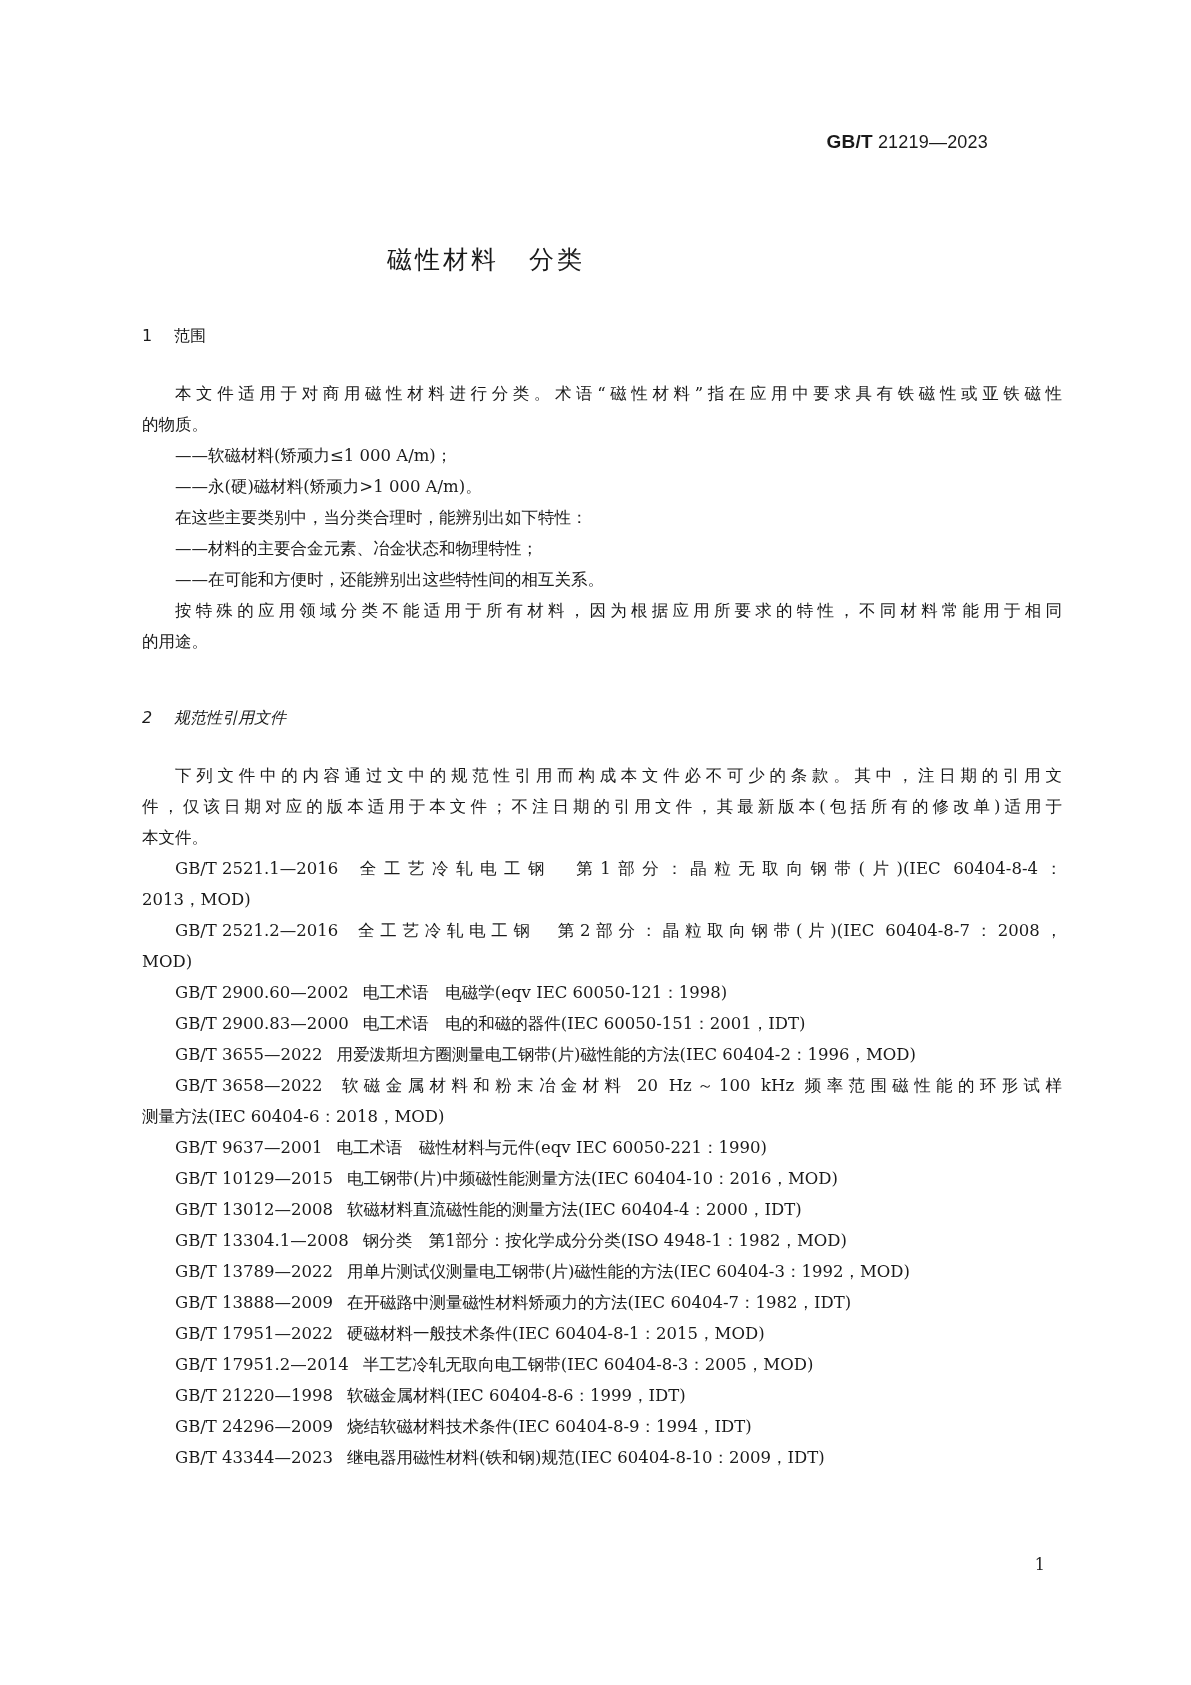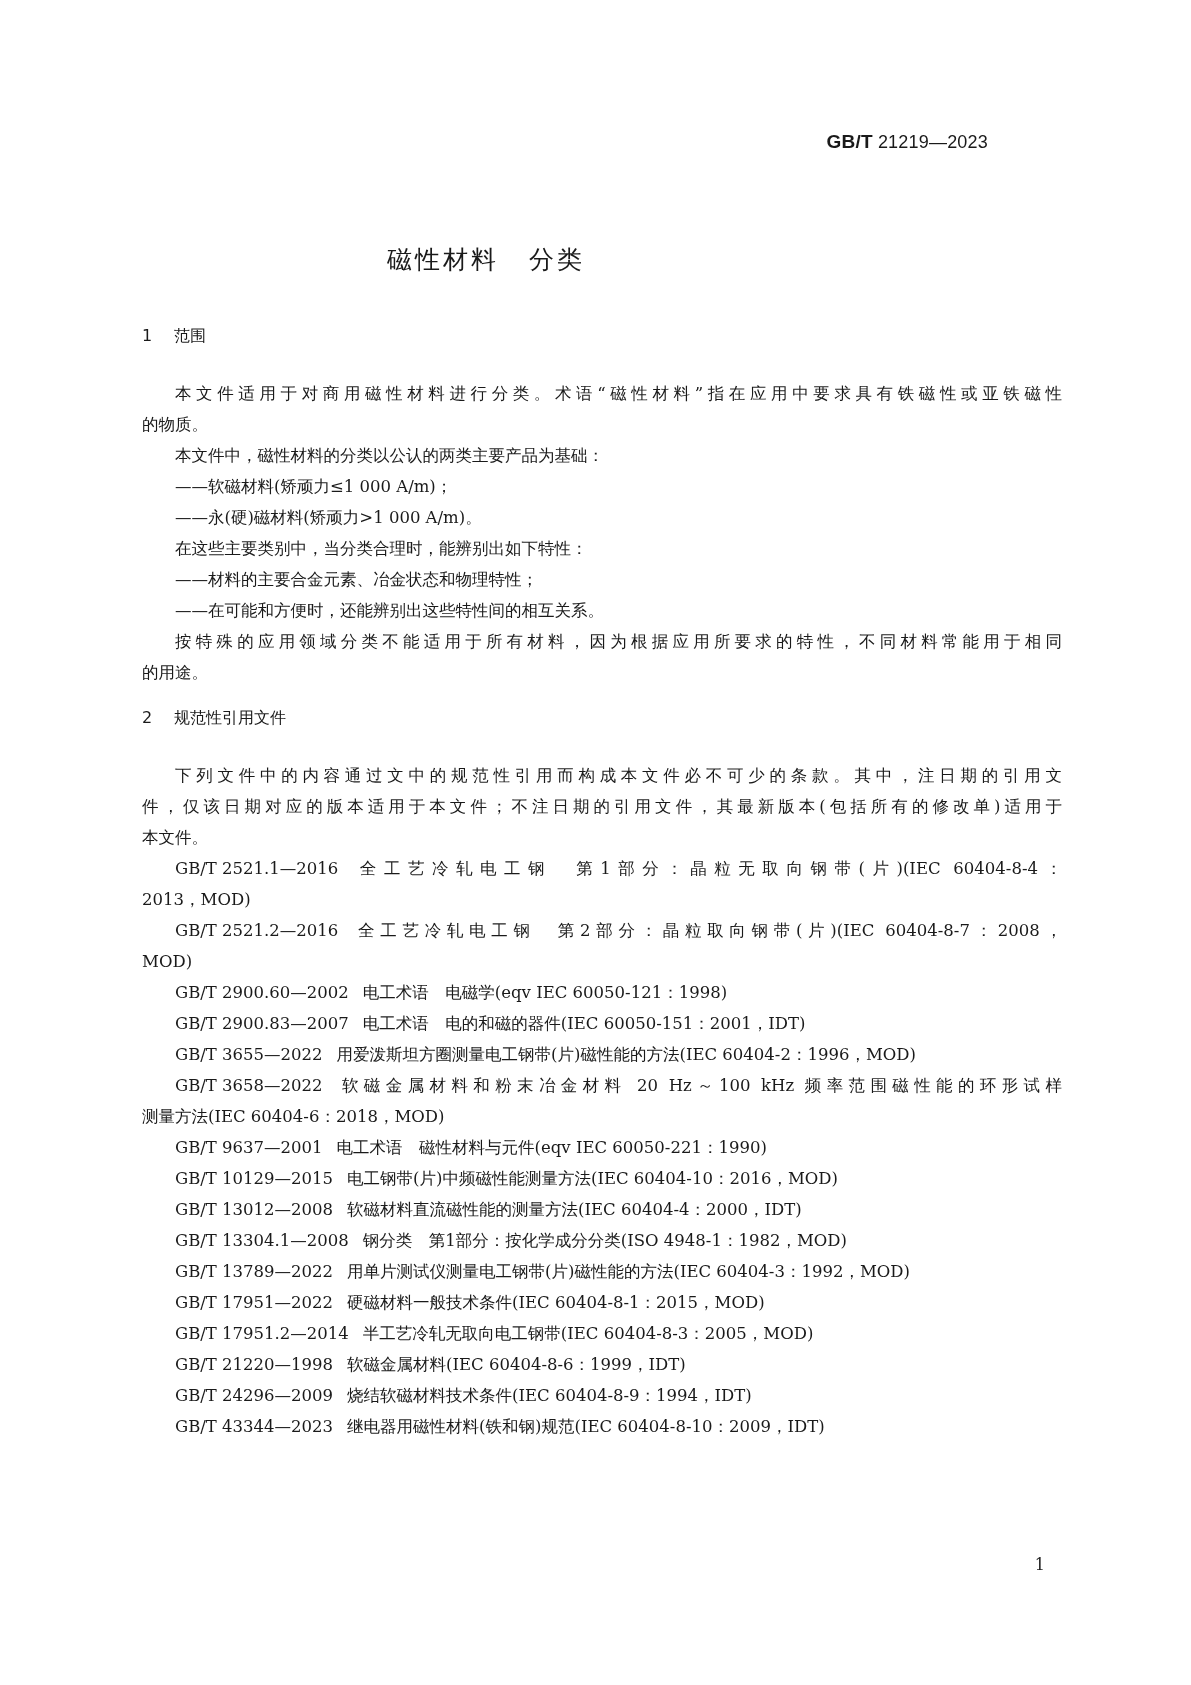--- a/index.html
+++ b/index.html
@@ -31,50 +31,49 @@
 <div class="title">
   <span>磁性材料</span><span class="gap"></span><span>分类</span>
 </div>
 
 <div class="h" style="top:326px;">
   <span class="num">1</span><span>范围</span>
 </div>
 <div class="para" style="top:378px;" id="sec1">
     <div class="line ind justify">本文件适用于对商用磁性材料进行分类。术语“磁性材料”指在应用中要求具有铁磁性或亚铁磁性</div>
     <div class="line">的物质。</div>
-    <div class="line ind">本文件中，磁性材料的分类以公认的两类主要产品为基础：</div>
     <div class="line ind">——软磁材料(矫顽力≤1 000 A/m)；</div>
     <div class="line ind">——永(硬)磁材料(矫顽力&gt;1 000 A/m)。</div>
     <div class="line ind">在这些主要类别中，当分类合理时，能辨别出如下特性：</div>
     <div class="line ind">——材料的主要合金元素、冶金状态和物理特性；</div>
     <div class="line ind">——在可能和方便时，还能辨别出这些特性间的相互关系。</div>
     <div class="line ind justify">按特殊的应用领域分类不能适用于所有材料，因为根据应用所要求的特性，不同材料常能用于相同</div>
     <div class="line">的用途。</div>
   </div>
 
-<div class="h" style="top:708px;">
+<div class="h" style="top:708px;font-style:italic;">
   <span class="num">2</span><span>规范性引用文件</span>
 </div>
 <div class="para" style="top:760px;" id="sec2">
     <div class="line ind justify">下列文件中的内容通过文中的规范性引用而构成本文件必不可少的条款。其中，注日期的引用文</div>
     <div class="line justify">件，仅该日期对应的版本适用于本文件；不注日期的引用文件，其最新版本(包括所有的修改单)适用于</div>
     <div class="line">本文件。</div>
     <div>
       <div class="line ind justify"><span class="ref-code">GB/T 2521.1—2016</span><span>全工艺冷轧电工钢　第1部分：晶粒无取向钢带(片)(IEC 60404-8-4：</span></div>
       <div class="line">2013，MOD)</div>
     </div>
     <div>
       <div class="line ind justify"><span class="ref-code">GB/T 2521.2—2016</span><span>全工艺冷轧电工钢　第2部分：晶粒取向钢带(片)(IEC 60404-8-7：2008，</span></div>
       <div class="line">MOD)</div>
     </div>
     <div>
       <div class="line ind"><span class="ref-code">GB/T 2900.60—2002</span><span>电工术语　电磁学(eqv IEC 60050-121：1998)</span></div>
     </div>
     <div>
-      <div class="line ind"><span class="ref-code">GB/T 2900.83—2007</span><span>电工术语　电的和磁的器件(IEC 60050-151：2001，IDT)</span></div>
+      <div class="line ind"><span class="ref-code">GB/T 2900.83—2000</span><span>电工术语　电的和磁的器件(IEC 60050-151：2001，IDT)</span></div>
     </div>
     <div>
       <div class="line ind"><span class="ref-code">GB/T 3655—2022</span><span>用爱泼斯坦方圈测量电工钢带(片)磁性能的方法(IEC 60404-2：1996，MOD)</span></div>
     </div>
     <div>
       <div class="line ind justify"><span class="ref-code">GB/T 3658—2022</span><span>软磁金属材料和粉末冶金材料 20 Hz～100 kHz 频率范围磁性能的环形试样</span></div>
       <div class="line">测量方法(IEC 60404-6：2018，MOD)</div>
     </div>
     <div>
       <div class="line ind"><span class="ref-code">GB/T 9637—2001</span><span>电工术语　磁性材料与元件(eqv IEC 60050-221：1990)</span></div>
@@ -85,20 +84,23 @@
     <div>
       <div class="line ind"><span class="ref-code">GB/T 13012—2008</span><span>软磁材料直流磁性能的测量方法(IEC 60404-4：2000，IDT)</span></div>
     </div>
     <div>
       <div class="line ind"><span class="ref-code">GB/T 13304.1—2008</span><span>钢分类　第1部分：按化学成分分类(ISO 4948-1：1982，MOD)</span></div>
     </div>
     <div>
       <div class="line ind"><span class="ref-code">GB/T 13789—2022</span><span>用单片测试仪测量电工钢带(片)磁性能的方法(IEC 60404-3：1992，MOD)</span></div>
     </div>
     <div>
+      <div class="line ind"><span class="ref-code">GB/T 13888—2009</span><span>在开磁路中测量磁性材料矫顽力的方法(IEC 60404-7：1982，IDT)</span></div>
+    </div>
+    <div>
       <div class="line ind"><span class="ref-code">GB/T 17951—2022</span><span>硬磁材料一般技术条件(IEC 60404-8-1：2015，MOD)</span></div>
     </div>
     <div>
       <div class="line ind"><span class="ref-code">GB/T 17951.2—2014</span><span>半工艺冷轧无取向电工钢带(IEC 60404-8-3：2005，MOD)</span></div>
     </div>
     <div>
       <div class="line ind"><span class="ref-code">GB/T 21220—1998</span><span>软磁金属材料(IEC 60404-8-6：1999，IDT)</span></div>
     </div>
     <div>
       <div class="line ind"><span class="ref-code">GB/T 24296—2009</span><span>烧结软磁材料技术条件(IEC 60404-8-9：1994，IDT)</span></div>

